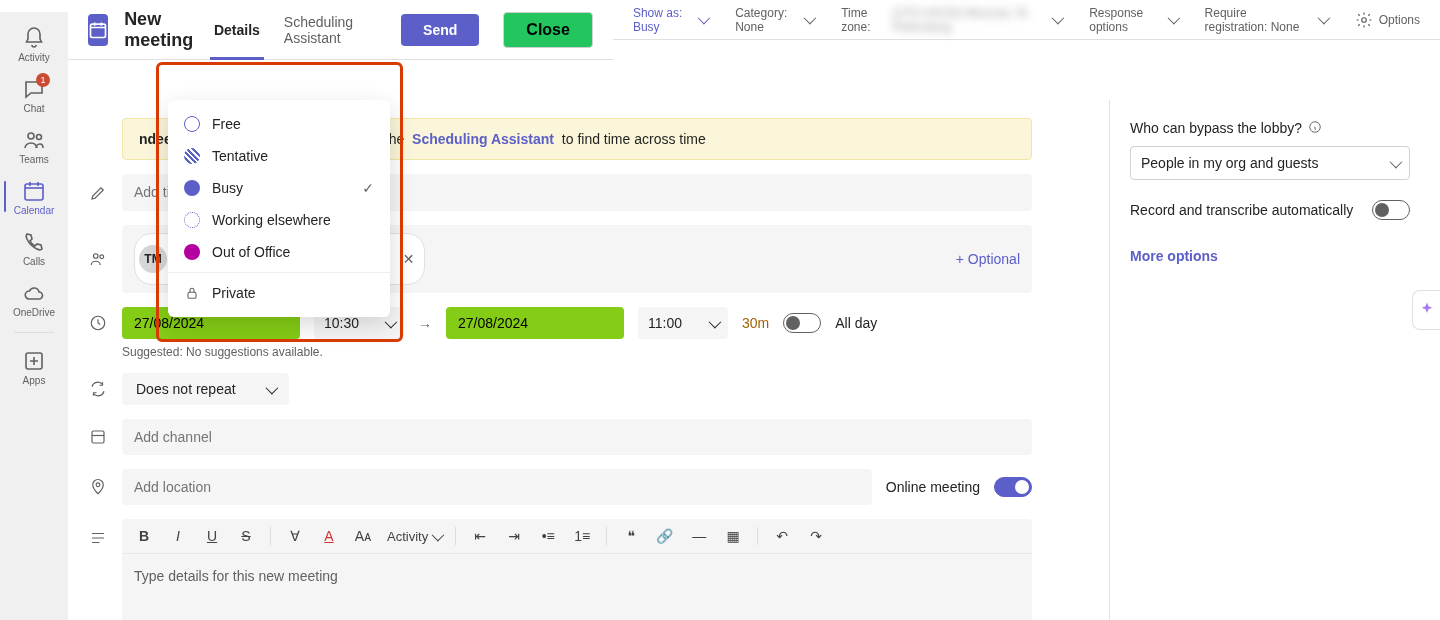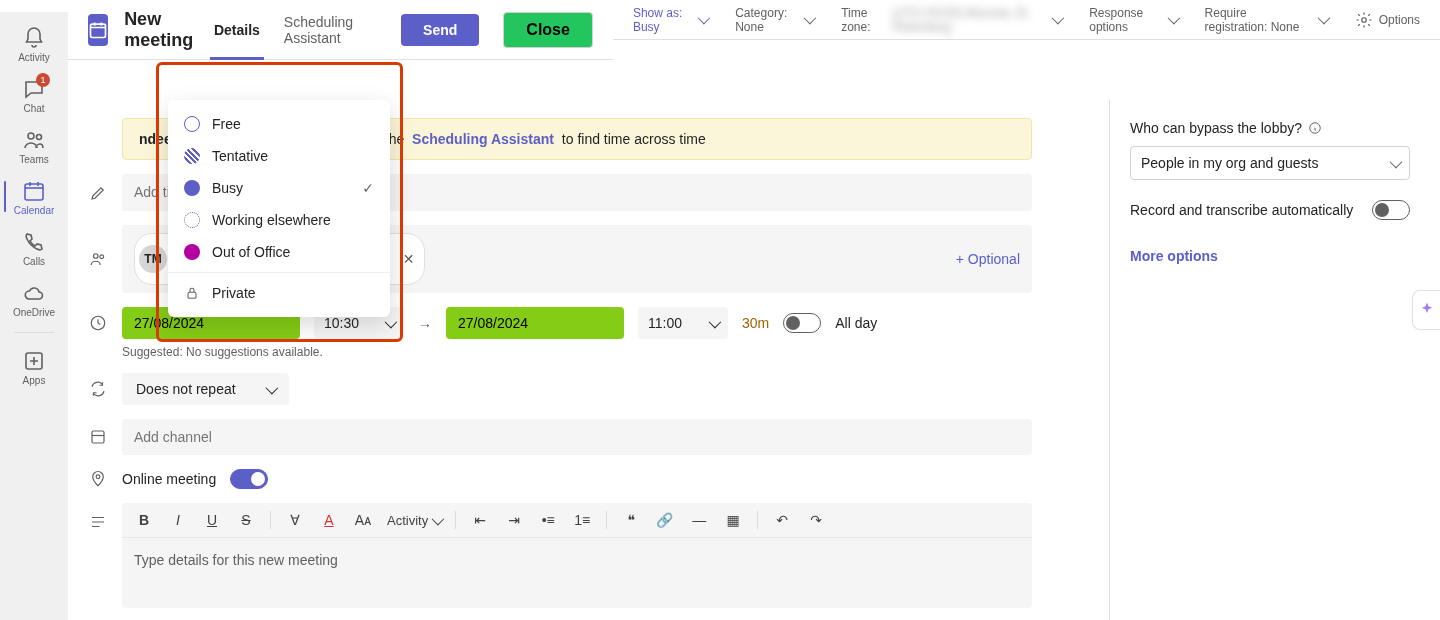--- a/index.html
+++ b/index.html
@@ -71,21 +71,21 @@
 .channel-input, .location-input { background:#f5f5f5; border:none; padding:10px 12px; border-radius:4px; font-size:14px; flex:1; color:#616161; }
 .loc-row { width:910px; display:flex; align-items:center; gap:14px; }
 .online-label { font-size:14px; color:#242424; }
 
 .rte-box { background:#f5f5f5; border-radius:4px; margin-left:0; width:910px; }
 .rte-toolbar { display:flex; align-items:center; gap:14px; padding:8px 12px; border-bottom:1px solid #e8e8e8; color:#424242; }
 .rte-toolbar .tb { cursor:pointer; width:20px; text-align:center; }
 .rte-toolbar .sep { width:1px; height:18px; background:#ddd; }
 .rte-body { padding:14px 12px 40px; color:#616161; font-size:14px; }
 
-.lobby-label { font-size:14px; display:flex; align-items:center; gap:6px; margin-bottom:10px; }
+.lobby-label { font-size:14px; display:flex; gap:6px; margin-bottom:10px; }
 .lobby-select { border:1px solid #d1d1d1; border-radius:4px; padding:8px 20px 8px 10px; font-size:14px; position:relative; width:280px; }
 .lobby-select .chev { position:absolute; right:10px; top:50%; transform:translateY(-50%); color:#616161; }
 .rec-row { display:flex; align-items:center; gap:14px; margin-top:20px; }
 .rec-label { font-size:14px; flex:1; }
 .toggle-off { width:38px; height:20px; border:1px solid #616161; border-radius:10px; position:relative; }
 .toggle-off::after { content:""; width:14px; height:14px; border-radius:50%; background:#616161; position:absolute; top:2px; left:2px; }
 .more-link { color:#5b5fc7; font-weight:600; margin-top:28px; cursor:pointer; font-size:14px; display:block; }
 
 .copilot-fab { position:absolute; right:0; top:290px; width:28px; height:40px; background:#fff; border:1px solid #e0e0e0; border-right:none; border-radius:8px 0 0 8px; display:flex; align-items:center; justify-content:center; }
 .chev-down::after{content:"";display:inline-block;width:8px;height:8px;border-right:1.5px solid currentColor;border-bottom:1.5px solid currentColor;transform:rotate(45deg) translateY(-2px);}
@@ -307,20 +307,21 @@
     </div>
 
     <div class="row">
       <div class="row-icon">
           <svg width="18" height="18" viewBox="0 0 24 24" fill="none" stroke="currentColor" stroke-width="1.6">
             <path d="M12 21s-7-7-7-12a7 7 0 1 1 14 0c0 5-7 12-7 12z"></path>
             <circle cx="12" cy="9" r="2.5"></circle>
           </svg>
         </div>
       <div class="loc-row">
+        <input class="location-input" placeholder="Add location" style="">
         <span class="online-label">Online meeting</span>
         <div class="pill-toggle on"></div>
       </div>
     </div>
 
     <div class="row" style="align-items:flex-start;">
       <div class="row-icon" style="margin-top:10px;">
           <svg width="18" height="18" viewBox="0 0 24 24" fill="none" stroke="currentColor" stroke-width="1.6">
             <path d="M4 6h16M4 12h16M4 18h10"></path>
           </svg>

